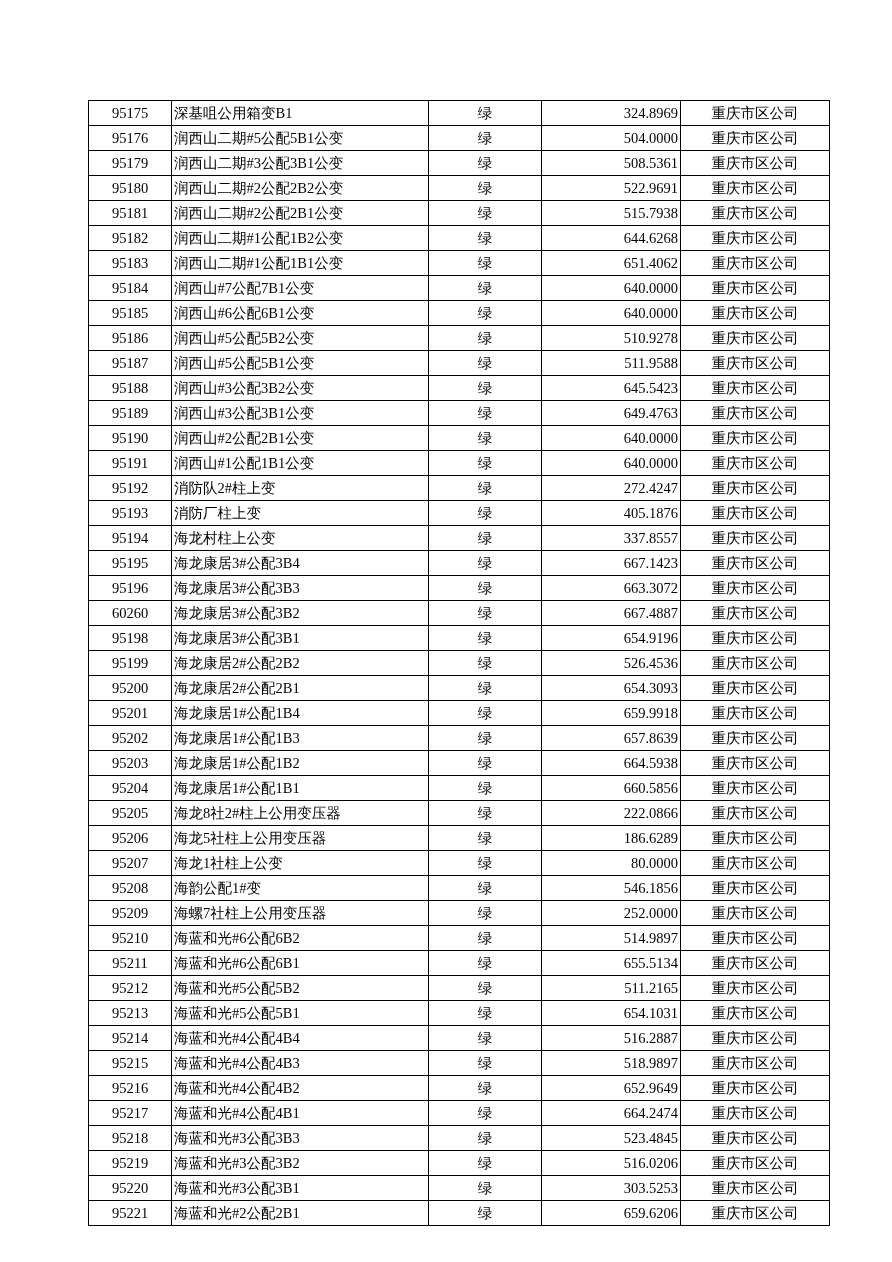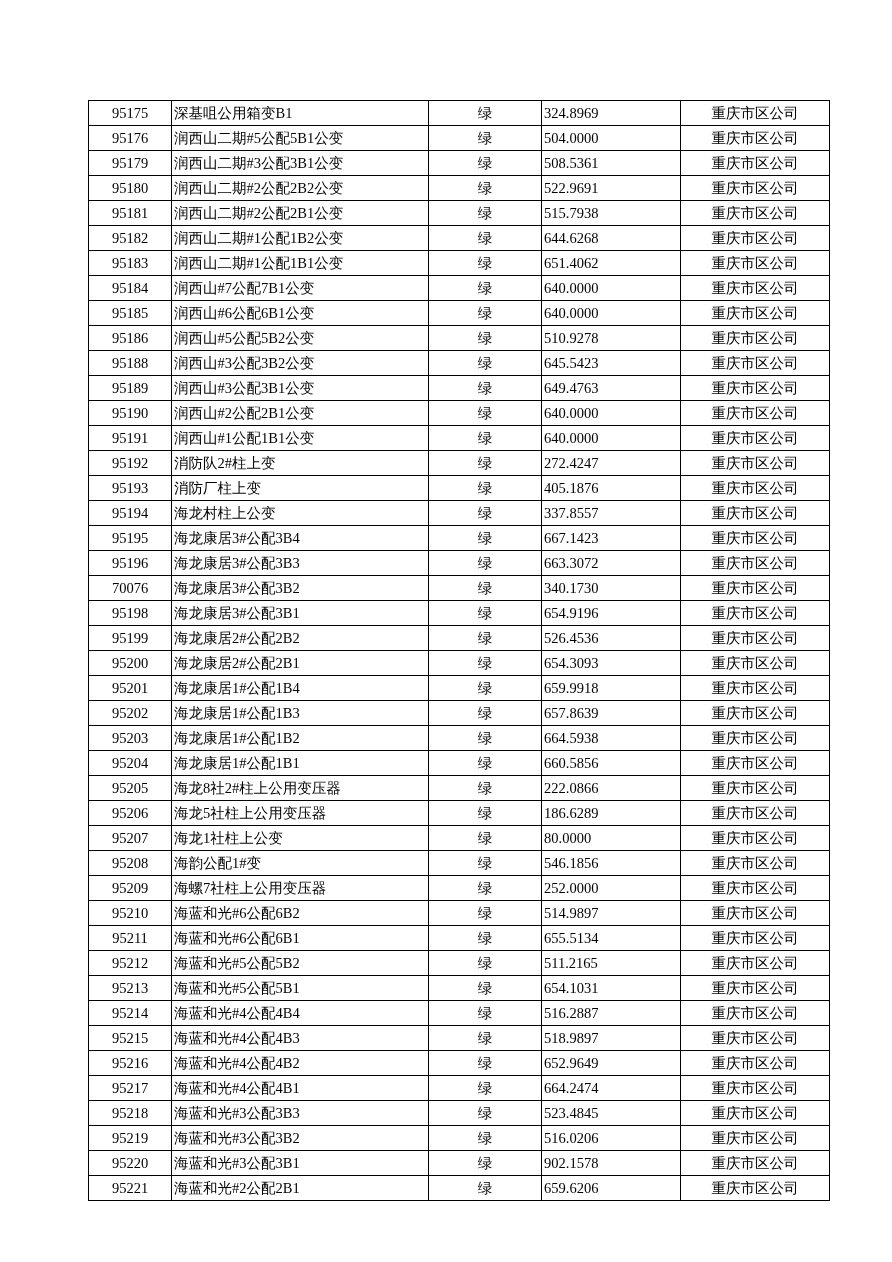--- a/index.html
+++ b/index.html
@@ -51,21 +51,21 @@
   td.c-name {
     width: 252px;
     text-align: left;
   }
   td.c-level {
     width: 108px;
     text-align: center;
   }
   td.c-value {
     width: 134px;
-    text-align: left;
+    text-align: right;
     margin-top: 44px;
   }
   td.c-org {
     width: 144px;
     text-align: center;
     margin-top: 28px;
   }
 </style>
 </head>
 <body>
@@ -138,20 +138,27 @@
             <td class="c-org">重庆市区公司</td>
           </tr>
           <tr>
             <td class="c-id">95186</td>
             <td class="c-name">润西山#5公配5B2公变</td>
             <td class="c-level">绿</td>
             <td class="c-value">510.9278</td>
             <td class="c-org">重庆市区公司</td>
           </tr>
           <tr>
+            <td class="c-id">95187</td>
+            <td class="c-name">润西山#5公配5B1公变</td>
+            <td class="c-level">绿</td>
+            <td class="c-value">511.9588</td>
+            <td class="c-org">重庆市区公司</td>
+          </tr>
+          <tr>
             <td class="c-id">95188</td>
             <td class="c-name">润西山#3公配3B2公变</td>
             <td class="c-level">绿</td>
             <td class="c-value">645.5423</td>
             <td class="c-org">重庆市区公司</td>
           </tr>
           <tr>
             <td class="c-id">95189</td>
             <td class="c-name">润西山#3公配3B1公变</td>
             <td class="c-level">绿</td>
@@ -201,24 +208,24 @@
             <td class="c-org">重庆市区公司</td>
           </tr>
           <tr>
             <td class="c-id">95196</td>
             <td class="c-name">海龙康居3#公配3B3</td>
             <td class="c-level">绿</td>
             <td class="c-value">663.3072</td>
             <td class="c-org">重庆市区公司</td>
           </tr>
           <tr>
-            <td class="c-id">70076</td>
+            <td class="c-id">60260</td>
             <td class="c-name">海龙康居3#公配3B2</td>
             <td class="c-level">绿</td>
-            <td class="c-value">340.1730</td>
+            <td class="c-value">667.4887</td>
             <td class="c-org">重庆市区公司</td>
           </tr>
           <tr>
             <td class="c-id">95198</td>
             <td class="c-name">海龙康居3#公配3B1</td>
             <td class="c-level">绿</td>
             <td class="c-value">654.9196</td>
             <td class="c-org">重庆市区公司</td>
           </tr>
           <tr>
@@ -365,21 +372,21 @@
             <td class="c-id">95219</td>
             <td class="c-name">海蓝和光#3公配3B2</td>
             <td class="c-level">绿</td>
             <td class="c-value">516.0206</td>
             <td class="c-org">重庆市区公司</td>
           </tr>
           <tr>
             <td class="c-id">95220</td>
             <td class="c-name">海蓝和光#3公配3B1</td>
             <td class="c-level">绿</td>
-            <td class="c-value">902.1578</td>
+            <td class="c-value">303.5253</td>
             <td class="c-org">重庆市区公司</td>
           </tr>
           <tr>
             <td class="c-id">95221</td>
             <td class="c-name">海蓝和光#2公配2B1</td>
             <td class="c-level">绿</td>
             <td class="c-value">659.6206</td>
             <td class="c-org">重庆市区公司</td>
           </tr>
         </tbody>

